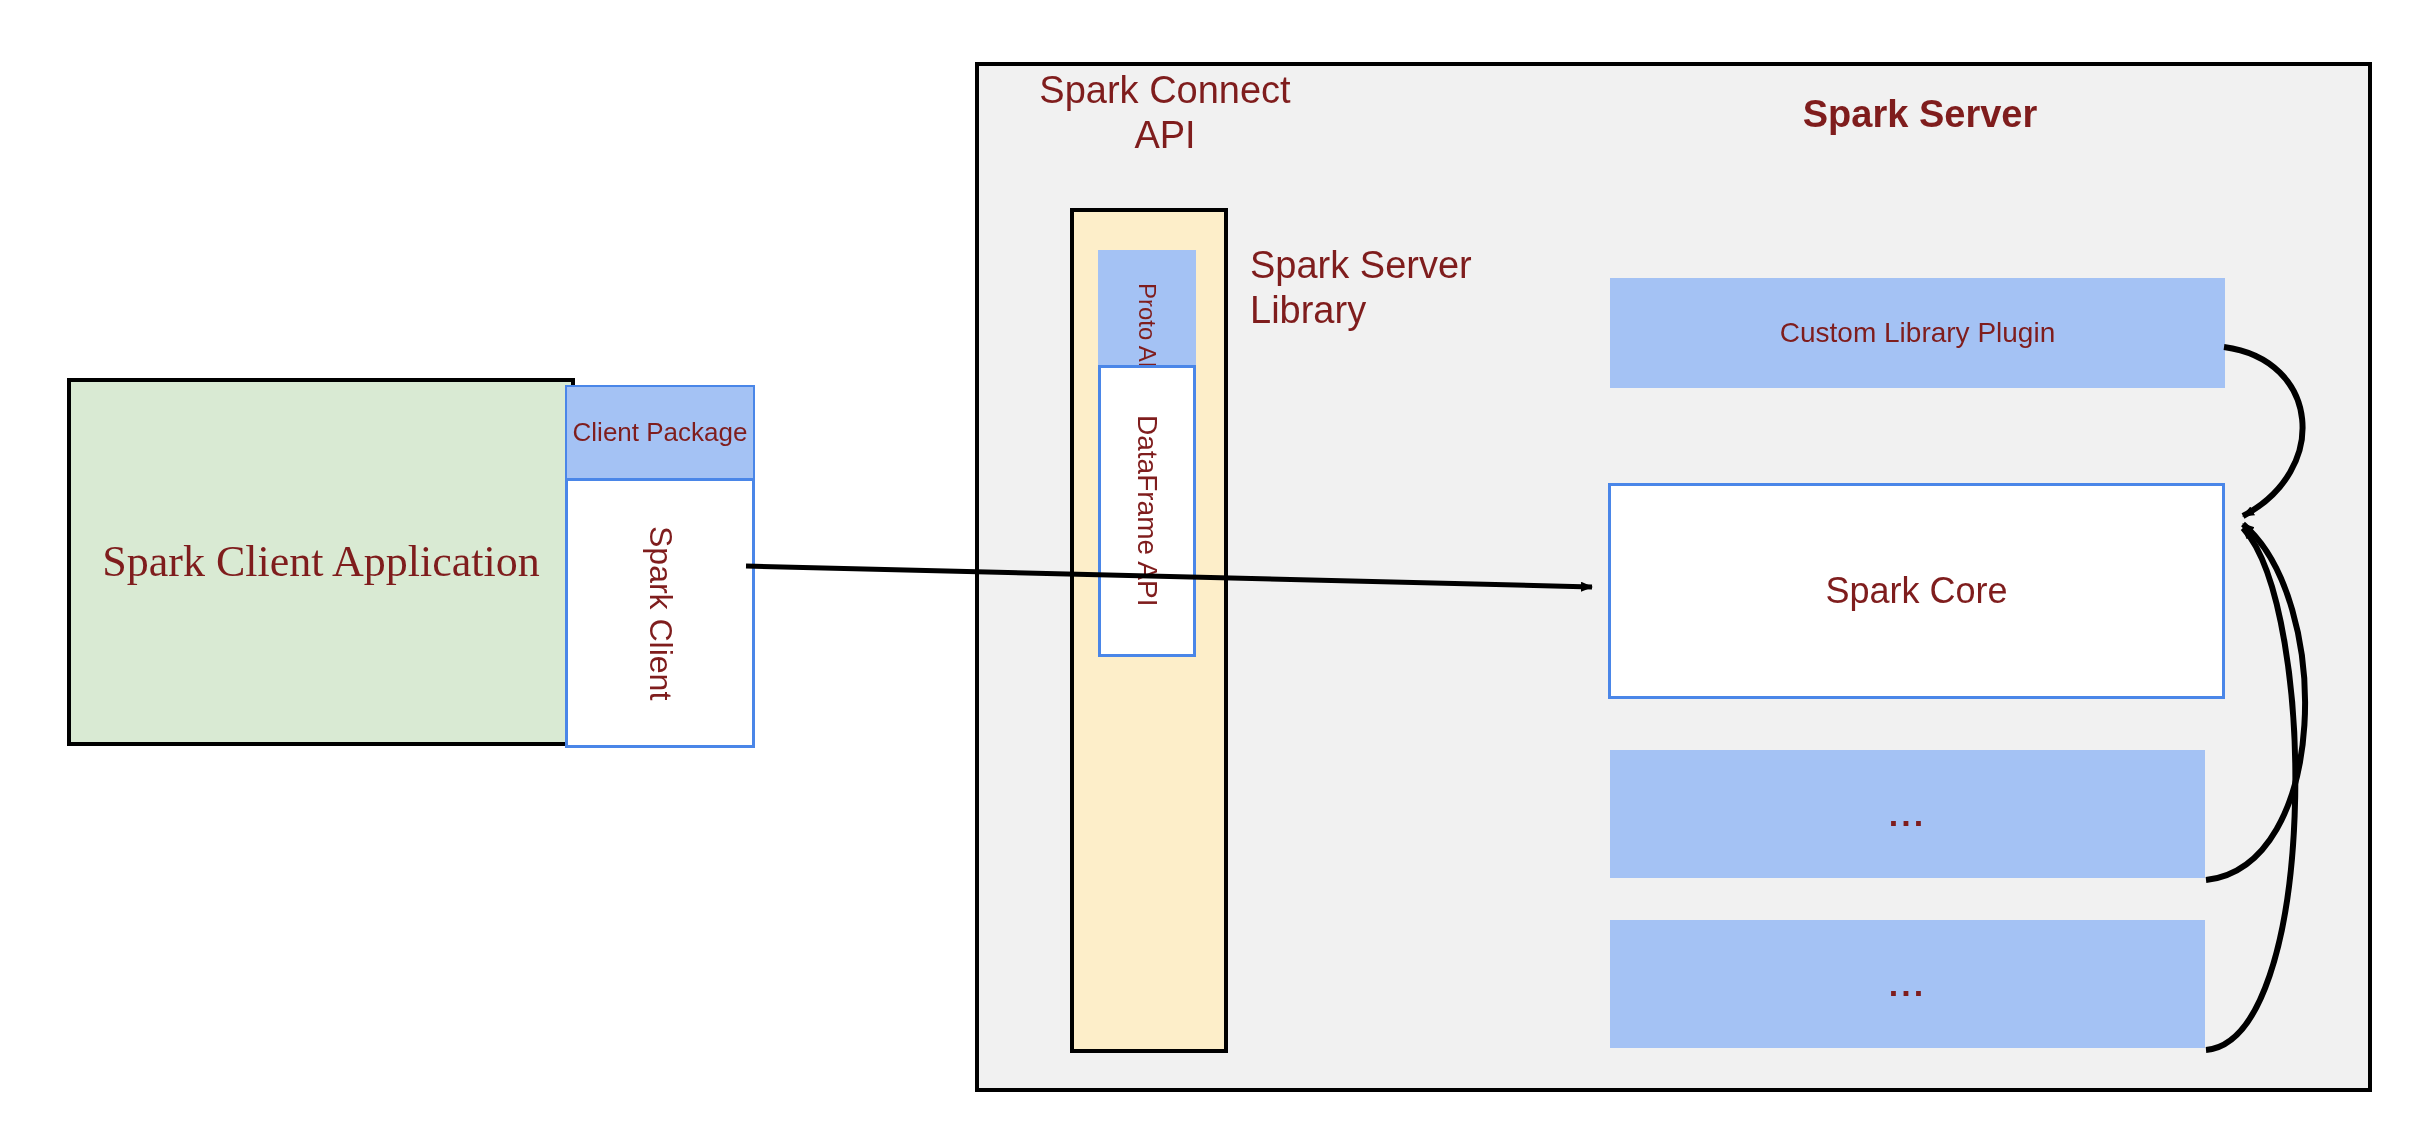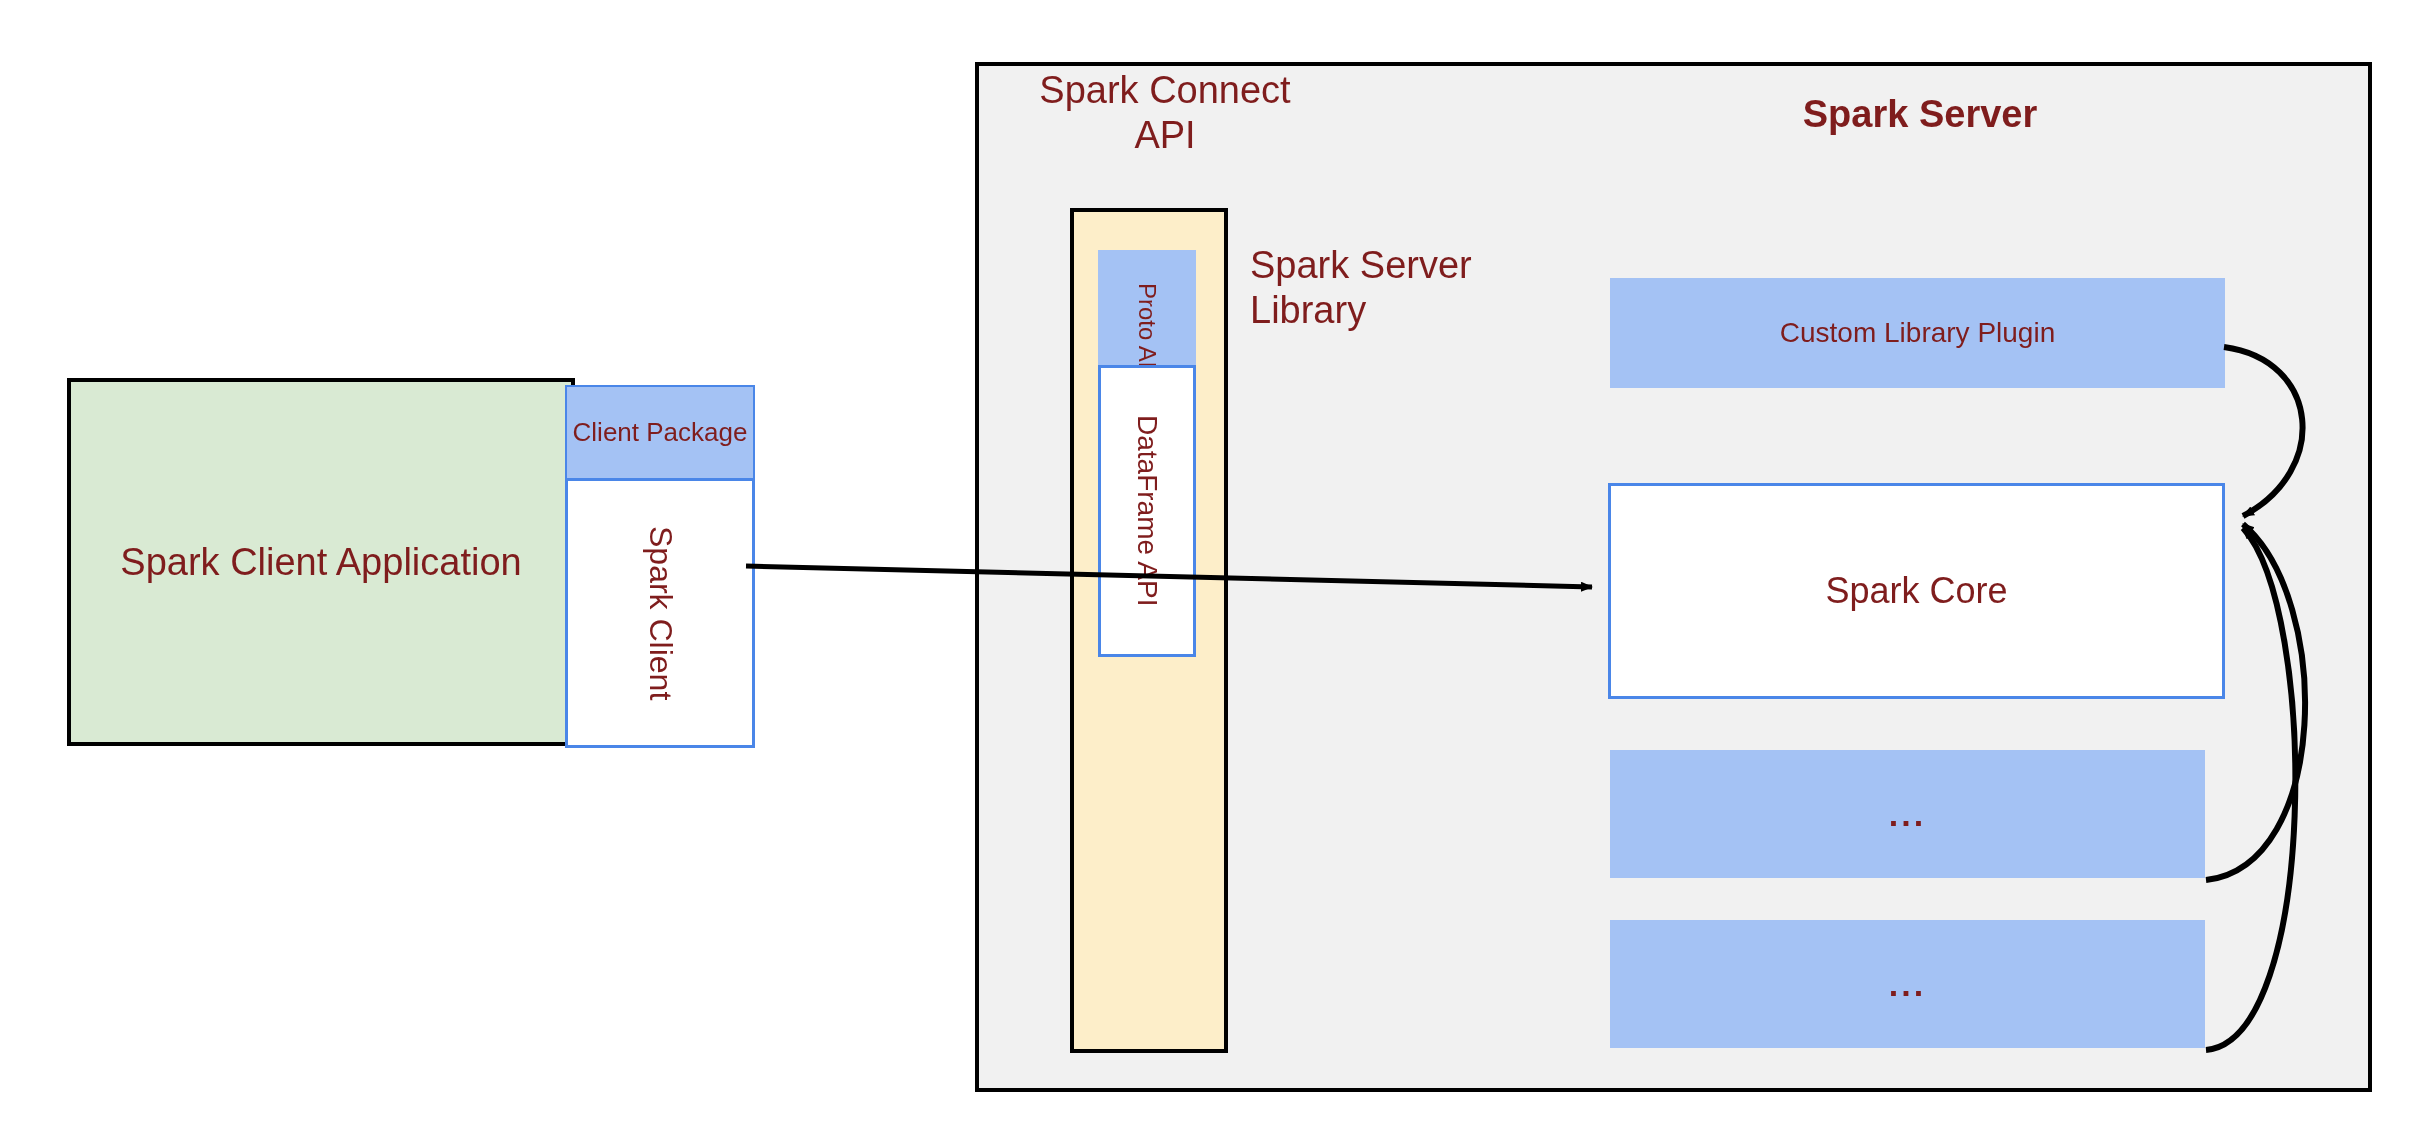--- a/index.html
+++ b/index.html
@@ -3,21 +3,21 @@
 <meta charset="utf-8">
 <style>
   html,body{margin:0;padding:0;background:#ffffff;}
   #stage{position:relative;width:2435px;height:1093px;background:#ffffff;
          font-family:"Liberation Sans","DejaVu Sans",sans-serif;color:#7f1d1d;overflow:hidden;}
   .box{position:absolute;box-sizing:border-box;display:flex;align-items:center;justify-content:center;text-align:center;}
   .lbl{position:absolute;white-space:pre-line;line-height:1.18;}
 
   
   #client-app{left:67px;top:378px;width:508px;height:368px;background:#d9ead3;border:4px solid #000;}
-  #client-app .t{font-size:38px;line-height:1.22;}
+  #client-app .t{font-size:44px;line-height:1.22;font-family:Liberation Serif, serif;}
 
   #client-package{left:565px;top:385px;width:190px;height:93px;background:#a4c2f4;border:2px solid #4a86e8;border-bottom:none;}
   #client-package .t{font-size:26px;line-height:1.2;}
 
   #spark-client{left:565px;top:478px;width:190px;height:270px;background:#ffffff;border:3px solid #4a86e8;}
   #spark-client .t{font-size:32px;writing-mode:vertical-rl;text-orientation:mixed;}
 
   
   #server-panel{left:975px;top:62px;width:1397px;height:1030px;background:#f1f1f1;border:4px solid #000;}
 

